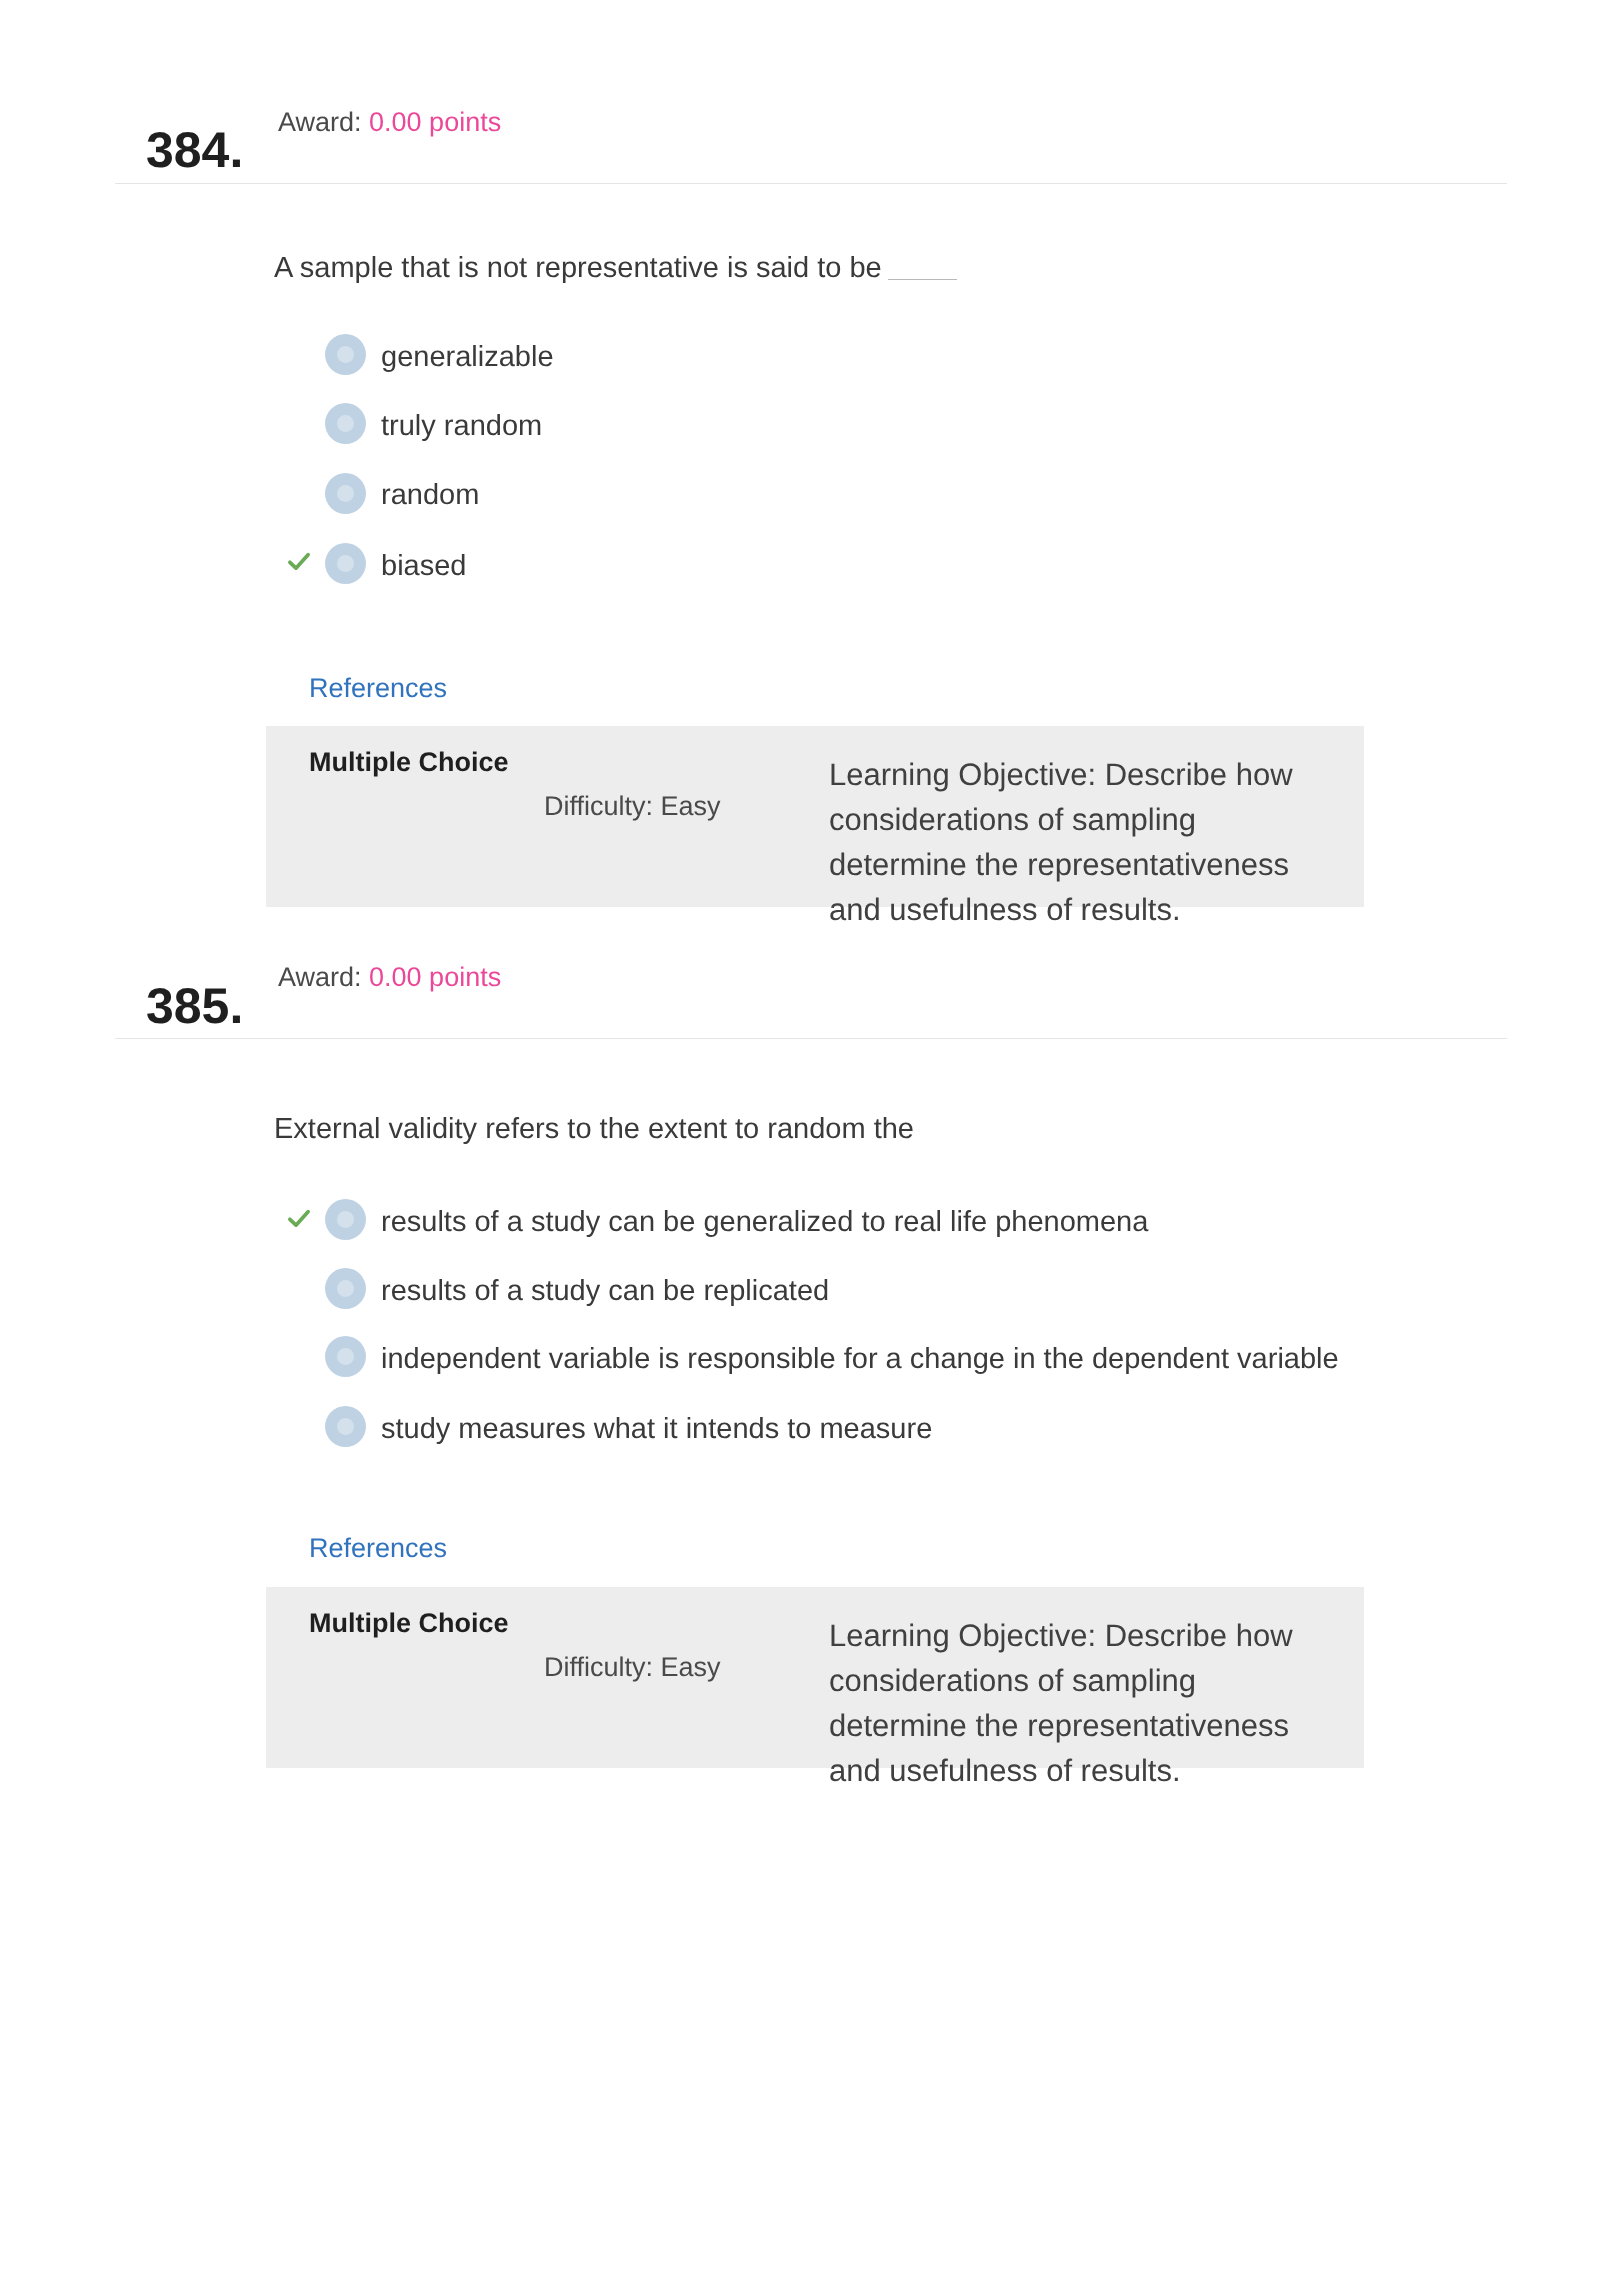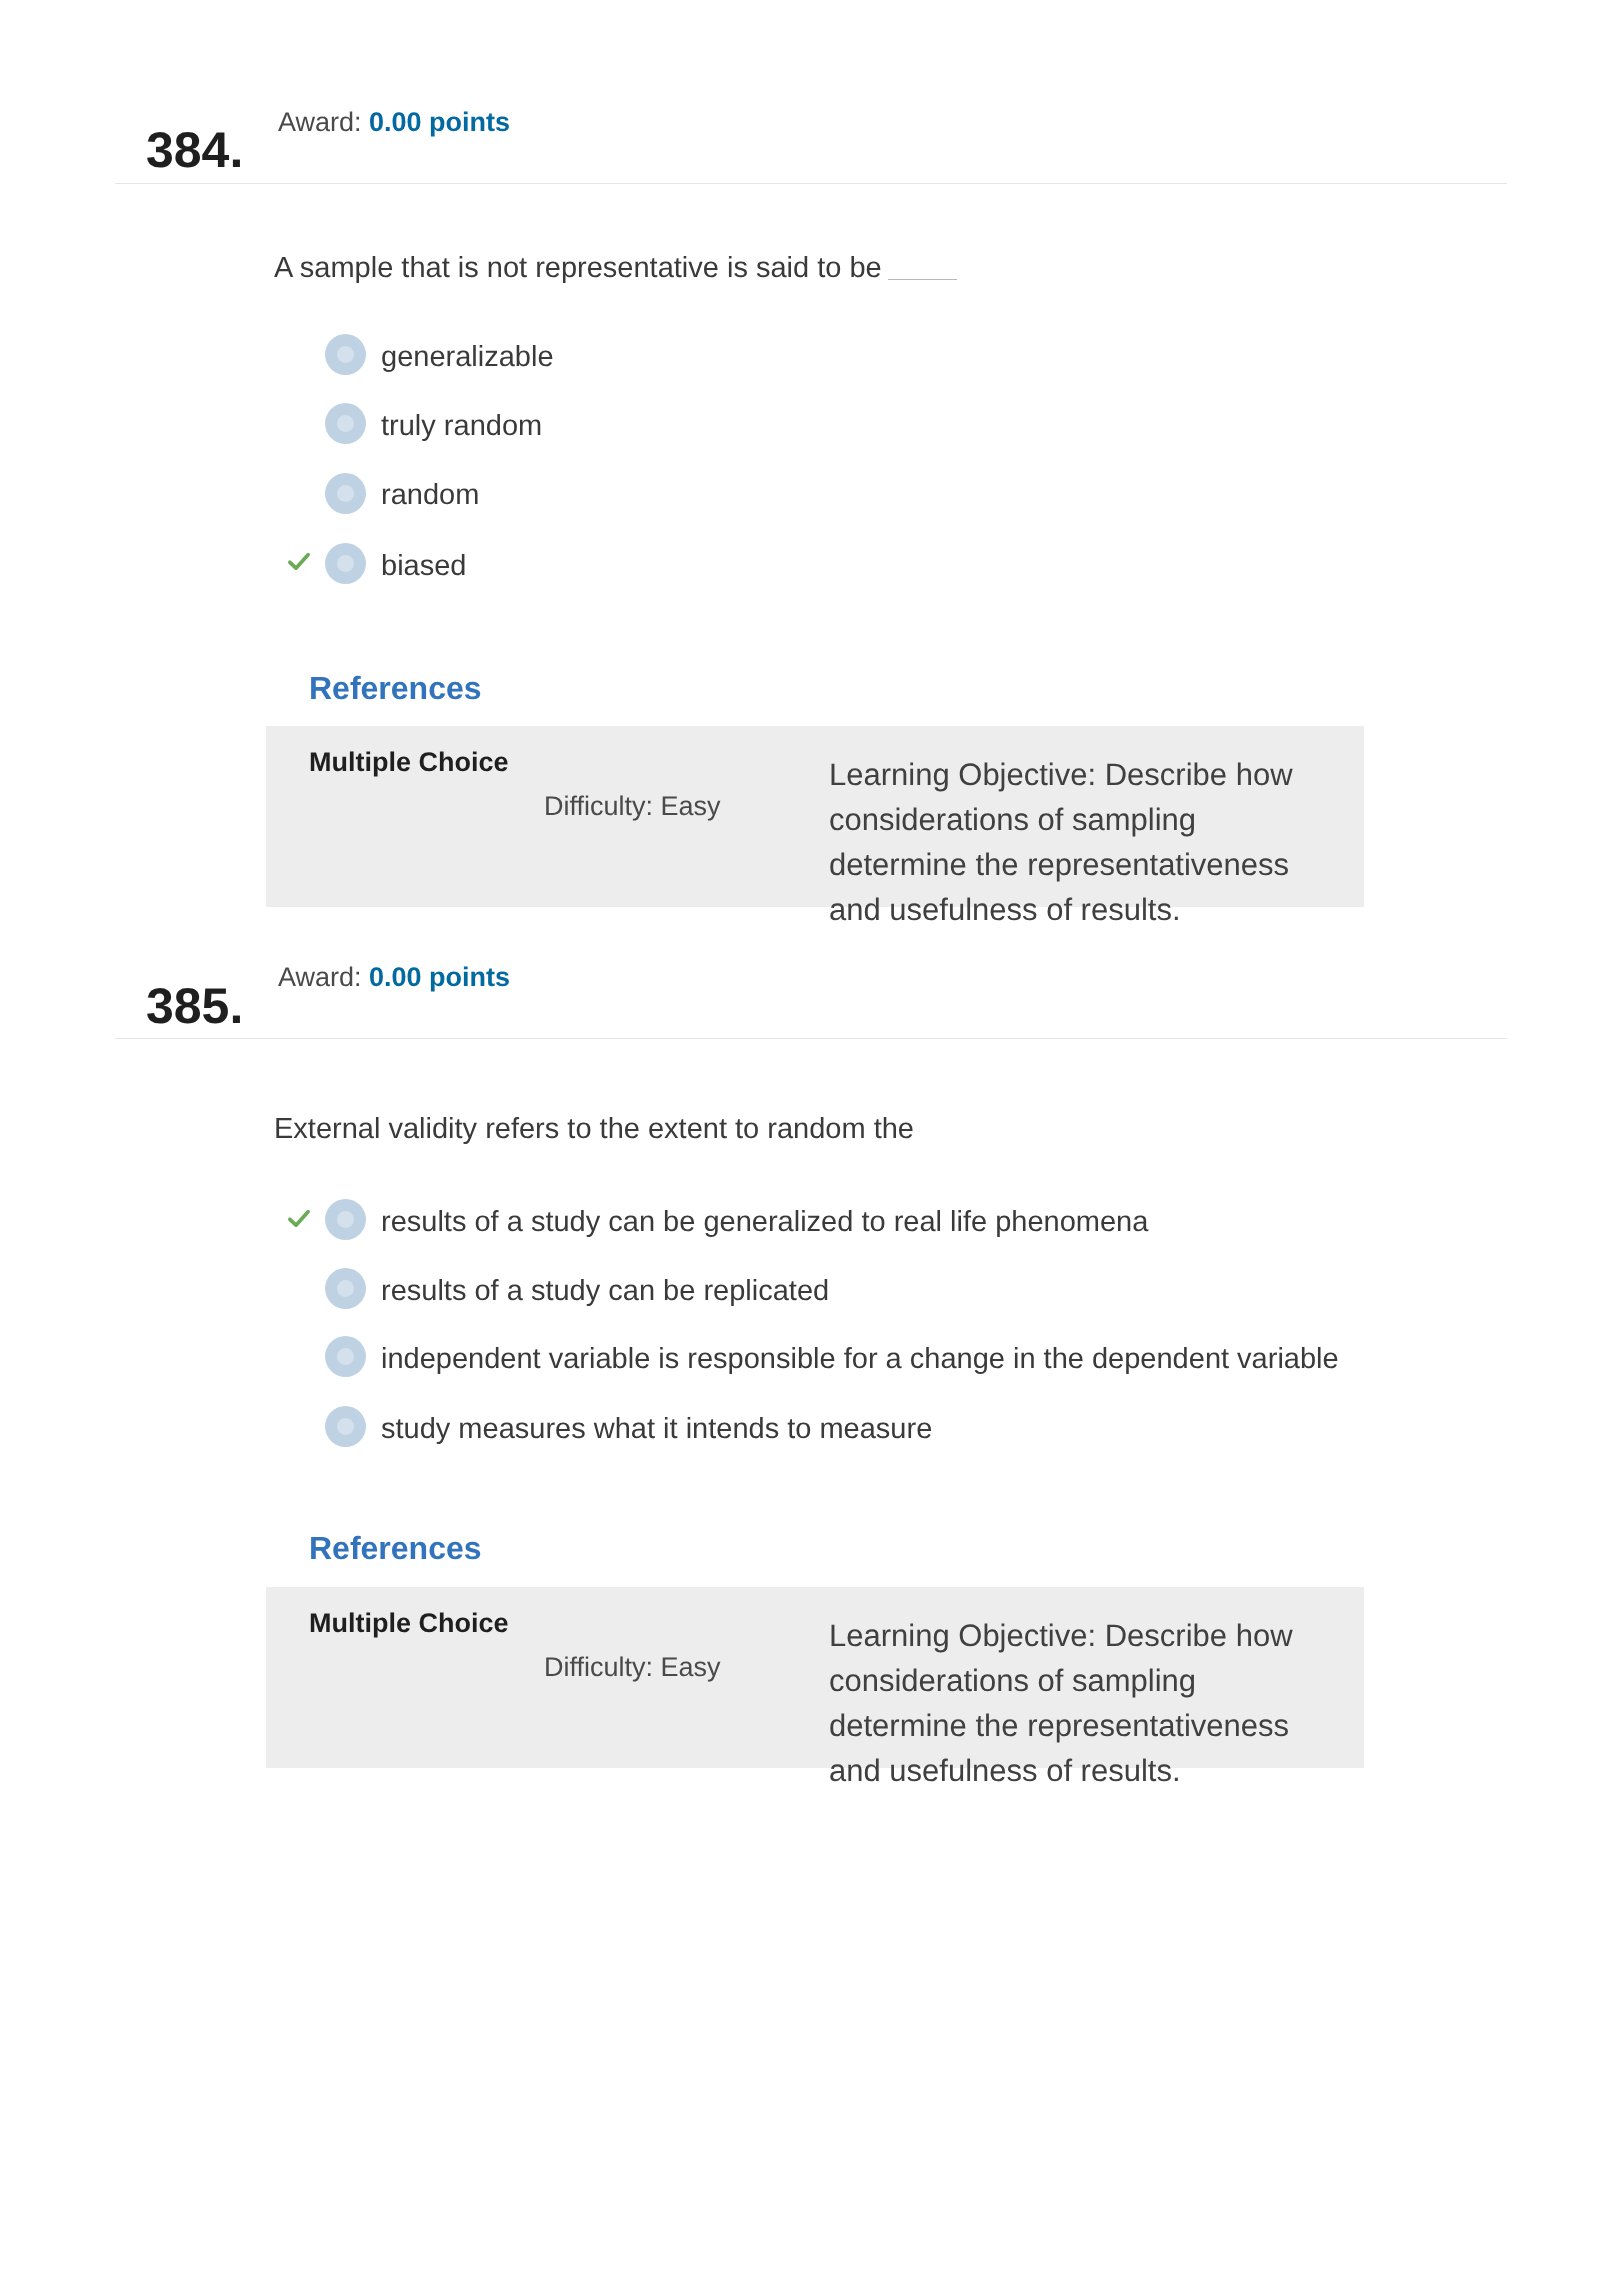--- a/index.html
+++ b/index.html
@@ -4,34 +4,34 @@
 <title>Quiz Questions</title>
 <style>
   html,body{margin:0;padding:0;background:#ffffff;}
   body{width:1616px;height:2284px;font-family:"Liberation Sans",sans-serif;color:#2b2b2b;
        -webkit-font-smoothing:antialiased;text-rendering:geometricPrecision;}
   .page{position:relative;width:1616px;height:2284px;background:#fff;overflow:hidden;}
 
   .question,.qhead,.options,.optrow{position:static;}
   .qnum{position:absolute;font-weight:bold;font-size:50px;line-height:53px;color:#1f1f1f;margin-top:28px;}
   .qaward{position:absolute;font-size:27px;line-height:31px;color:#4a4a4a;white-space:nowrap;}
-  .qaward b{font-weight:bold;color:#0369a1;}
+  .qaward b{font-weight:normal;color:#ec4899;}
   .hrule{position:absolute;height:0.7px;background:#e5e5e5;}
 
   .stem{position:absolute;font-size:29px;line-height:34px;color:#3a3a3a;white-space:nowrap;text-align:center;}
   .blank{display:inline-block;border-bottom:1.3px solid #b9b9b9;width:69px;
          vertical-align:-2.6px;margin-left:6.5px;}
 
   .radio{position:absolute;border-radius:50%;background:#bfd2e3;box-sizing:border-box;}
   .radio i{position:absolute;left:50%;top:50%;width:17px;height:17px;margin:-8.5px 0 0 -8.5px;
            border-radius:50%;background:#d4e1ec;display:block;}
   .optlabel{position:absolute;font-size:29px;line-height:34px;color:#3a3a3a;white-space:nowrap;}
   .tick{position:absolute;line-height:0;}
 
-  .refs{position:absolute;font-size:32px;line-height:31px;color:#3173bc;font-weight:bold;
+  .refs{position:absolute;font-size:27px;line-height:31px;color:#3173bc;font-weight:normal;
         text-decoration:none;}
 
   .metabox{position:absolute;background:#ededed;box-sizing:border-box;}
   .mtype{position:absolute;font-weight:bold;font-size:27px;line-height:31px;color:#1f1f1f;white-space:nowrap;}
   .mdiff{position:absolute;font-size:27px;line-height:31px;color:#4a4a4a;white-space:nowrap;margin-top:44px;}
   .mobj{position:absolute;font-size:31px;line-height:45px;color:#404040;}
 </style>
 </head>
 <body>
 

